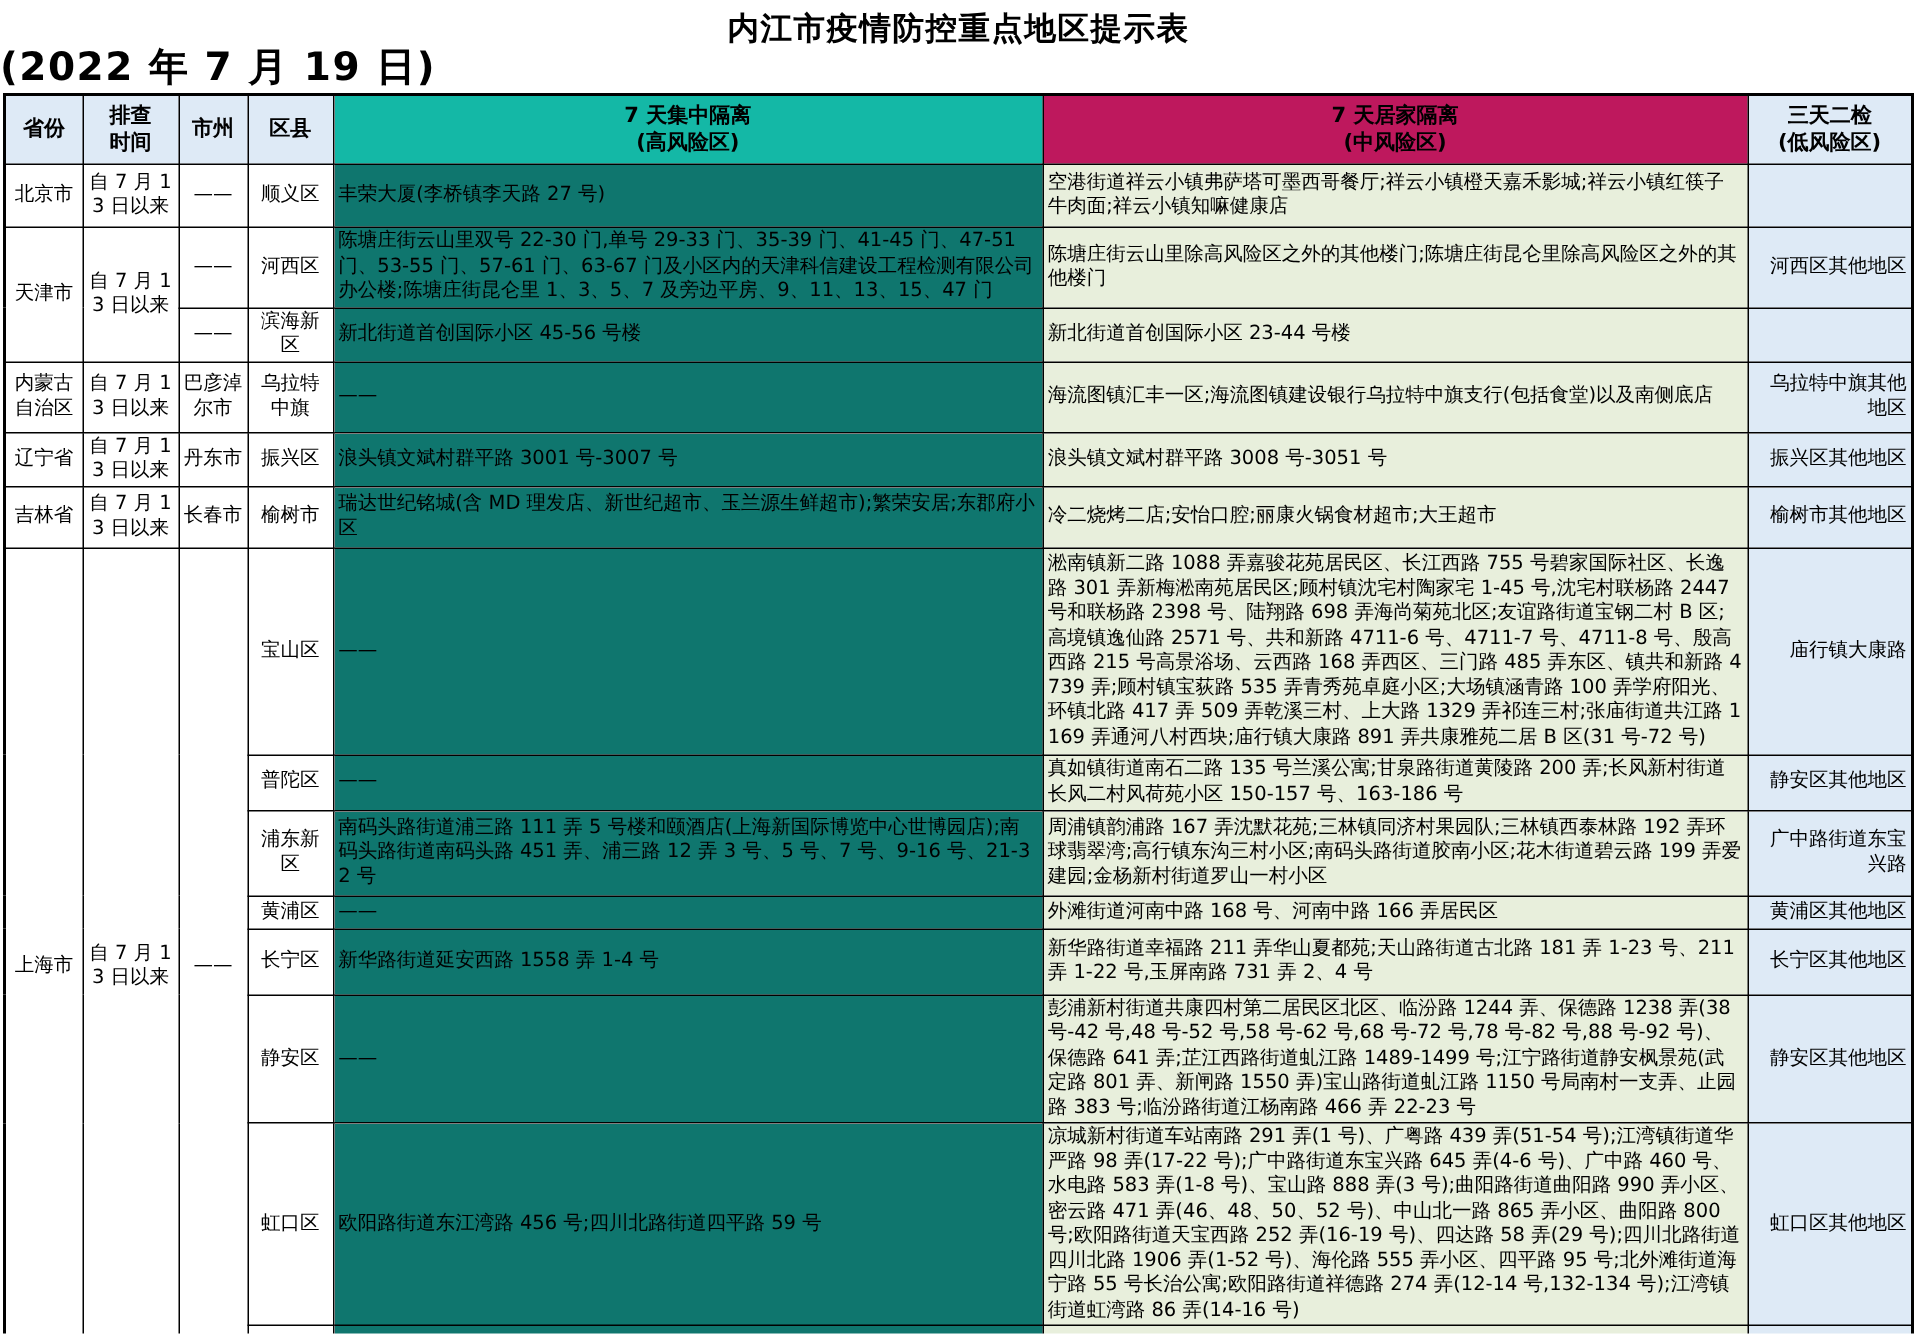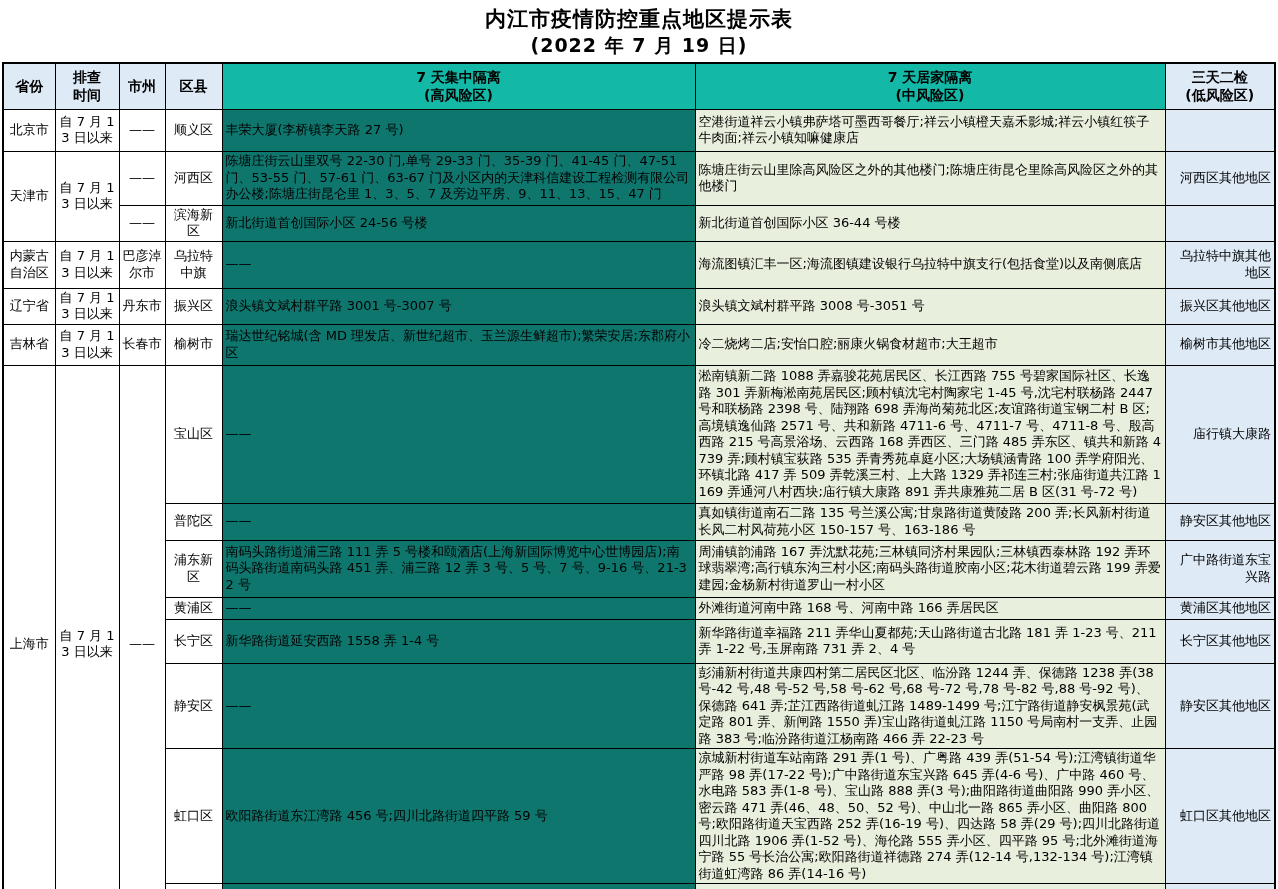--- a/index.html
+++ b/index.html
@@ -13,22 +13,22 @@
   .canvas { width: 1278px; height: 889px; overflow: hidden; }
   .title {
     text-align: center;
     font-size: 21px;
     font-weight: bold;
     margin-top: 6px;
     line-height: 26px;
     letter-spacing: 1px;
   }
   .subtitle {
-    text-align: center;
-    font-size: 19px;
+    text-align: left;
+    font-size: 26px;
     font-weight: bold;
     line-height: 26px;
     letter-spacing: 1px;
   }
   table {
     border-collapse: collapse;
     table-layout: fixed;
     margin: 4px 0 0 2px;
     width: 1274px;
     border: 2px solid #000;
@@ -44,21 +44,21 @@
   }
   th {
     font-weight: bold;
     text-align: center;
     white-space: pre-line;
     font-size: 14px;
     line-height: 18px;
   }
   .hdr-blue  { background: #DEEAF6; }
   .hdr-peach { background: #14b8a6; }
-  .hdr-green { background: #14b8a6; }
+  .hdr-green { background: #be185d; }
   .c-plain { background: #ffffff; text-align: center; }
   .c-high  { background: #0f766e; text-align: left; }
   .c-mid   { background: #E8EFDC; text-align: left; }
   .c-low   { background: #DEEAF6; text-align: right; }
 </style>
 </head>
 <body>
 
 <div class="canvas">
   <div class="title">内江市疫情防控重点地区提示表</div>
@@ -104,22 +104,22 @@
         <td class="c-plain" rowspan="2">自 7 月 13 日以来</td>
         <td class="c-plain">——</td>
         <td class="c-plain">河西区</td>
         <td class="c-high">陈塘庄街云山里双号 22-30 门,单号 29-33 门、35-39 门、41-45 门、47-51 门、53-55 门、57-61 门、63-67 门及小区内的天津科信建设工程检测有限公司办公楼;陈塘庄街昆仑里 1、3、5、7 及旁边平房、9、11、13、15、47 门</td>
         <td class="c-mid">陈塘庄街云山里除高风险区之外的其他楼门;陈塘庄街昆仑里除高风险区之外的其他楼门</td>
         <td class="c-low">河西区其他地区</td>
       </tr>
       <tr style="height:30px">
         <td class="c-plain">——</td>
         <td class="c-plain">滨海新区</td>
-        <td class="c-high">新北街道首创国际小区 24-56 号楼</td>
-        <td class="c-mid">新北街道首创国际小区 36-44 号楼</td>
+        <td class="c-high">新北街道首创国际小区 45-56 号楼</td>
+        <td class="c-mid">新北街道首创国际小区 23-44 号楼</td>
         <td class="c-low"></td>
       </tr>
       <tr style="height:47px">
         <td class="c-plain">内蒙古自治区</td>
         <td class="c-plain">自 7 月 13 日以来</td>
         <td class="c-plain">巴彦淖尔市</td>
         <td class="c-plain">乌拉特中旗</td>
         <td class="c-high">——</td>
         <td class="c-mid">海流图镇汇丰一区;海流图镇建设银行乌拉特中旗支行(包括食堂)以及南侧底店</td>
         <td class="c-low">乌拉特中旗其他地区</td>

